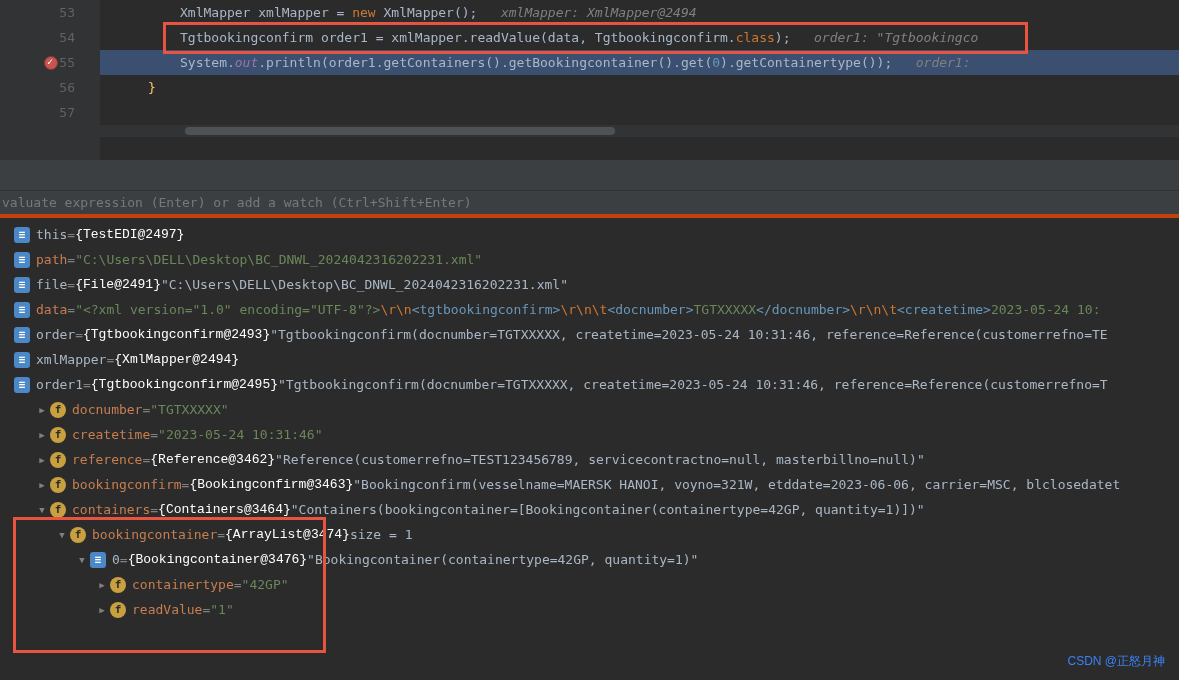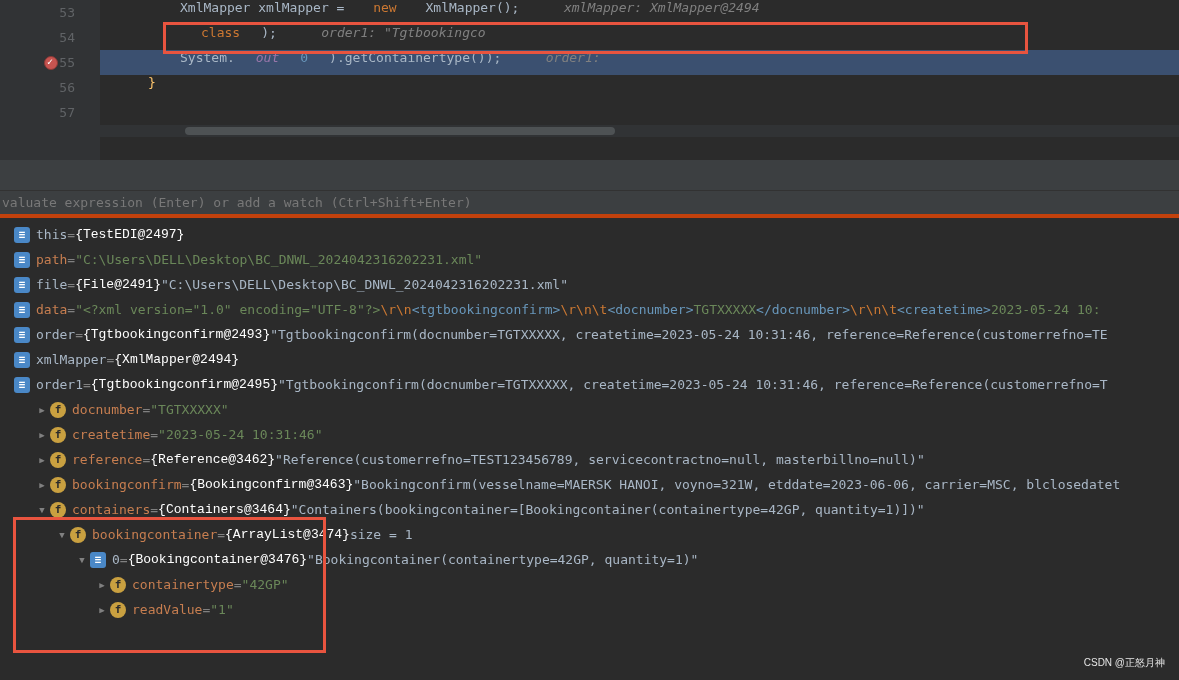--- a/index.html
+++ b/index.html
@@ -48,23 +48,23 @@
       left: 2px;
       top: -1px;
     }
     .code-area {
       flex: 1;
       overflow: hidden;
     }
     .code-row {
       height: 25px;
       display: flex;
+      align-items: center;
       padding-left: 10px;
       white-space: pre;
-      gap: 21px;
     }
     .line-53 { padding-left: 80px; }
     .line-54 { padding-left: 63px; position: relative; }
     .line-55 { background: #3b5070; padding-left: 80px; }
     .line-56 { padding-left: 48px; }
     .red-box {
       position: absolute;
       border: 3px solid #e8543f;
       left: 63px;
       top: -3px;
@@ -159,44 +159,44 @@
       left: 13px;
       top: 517px;
       width: 313px;
       height: 136px;
       pointer-events: none;
     }
     .watermark {
       position: absolute;
       right: 14px;
       bottom: 10px;
-      color: #e5e5e5;
+      color: #3b82f6;
       font-family: sans-serif;
-      font-size: 10px;
+      font-size: 12px;
     }
   </style>
 </head>
 <body>
 
 <div class="editor-pane">
   <div class="gutter">
     <div class="gutter-row">53</div>
     <div class="gutter-row">54</div>
     <div class="gutter-row">
         <span class="bp-icon"></span>
         <span>55</span>
       </div>
     <div class="gutter-row">56</div>
     <div class="gutter-row">57</div>
   </div>
   <div class="fold-indicator"></div>
   <div class="code-area">
     <div class="code-row line-53"><span class="plain">XmlMapper xmlMapper = </span><span class="kw-new">new</span><span class="plain"> XmlMapper();</span><span class="comment">   xmlMapper: XmlMapper@2494</span></div>
-    <div class="code-row line-54"><div class="red-box"></div><span style="width:17px"></span><span class="kw-class">class</span><span class="plain">);</span><span class="comment">   order1: "Tgtbookingco</span></div>
-    <div class="code-row line-55"><span class="plain">System.</span><span class="field-static">out</span><span class="num">0</span><span class="plain">).getContainertype());</span><span class="comment">   order1:</span></div>
+    <div class="code-row line-54"><div class="red-box"></div><span style="width:17px"></span><span class="plain">Tgtbookingconfirm order1 = xmlMapper.readValue(data, Tgtbookingconfirm.</span><span class="kw-class">class</span><span class="plain">);</span><span class="comment">   order1: "Tgtbookingco</span></div>
+    <div class="code-row line-55"><span class="plain">System.</span><span class="field-static">out</span><span class="plain">.println(order1.getContainers().getBookingcontainer().get(</span><span class="num">0</span><span class="plain">).getContainertype());</span><span class="comment">   order1:</span></div>
     <div class="code-row line-56"><span class="brace">}</span></div>
     <div class="code-row"></div>
     <div class="scrollbar-h">
         <div class="scrollbar-thumb"></div>
       </div>
   </div>
 </div>
 
 <div class="divider-space"></div>
 

